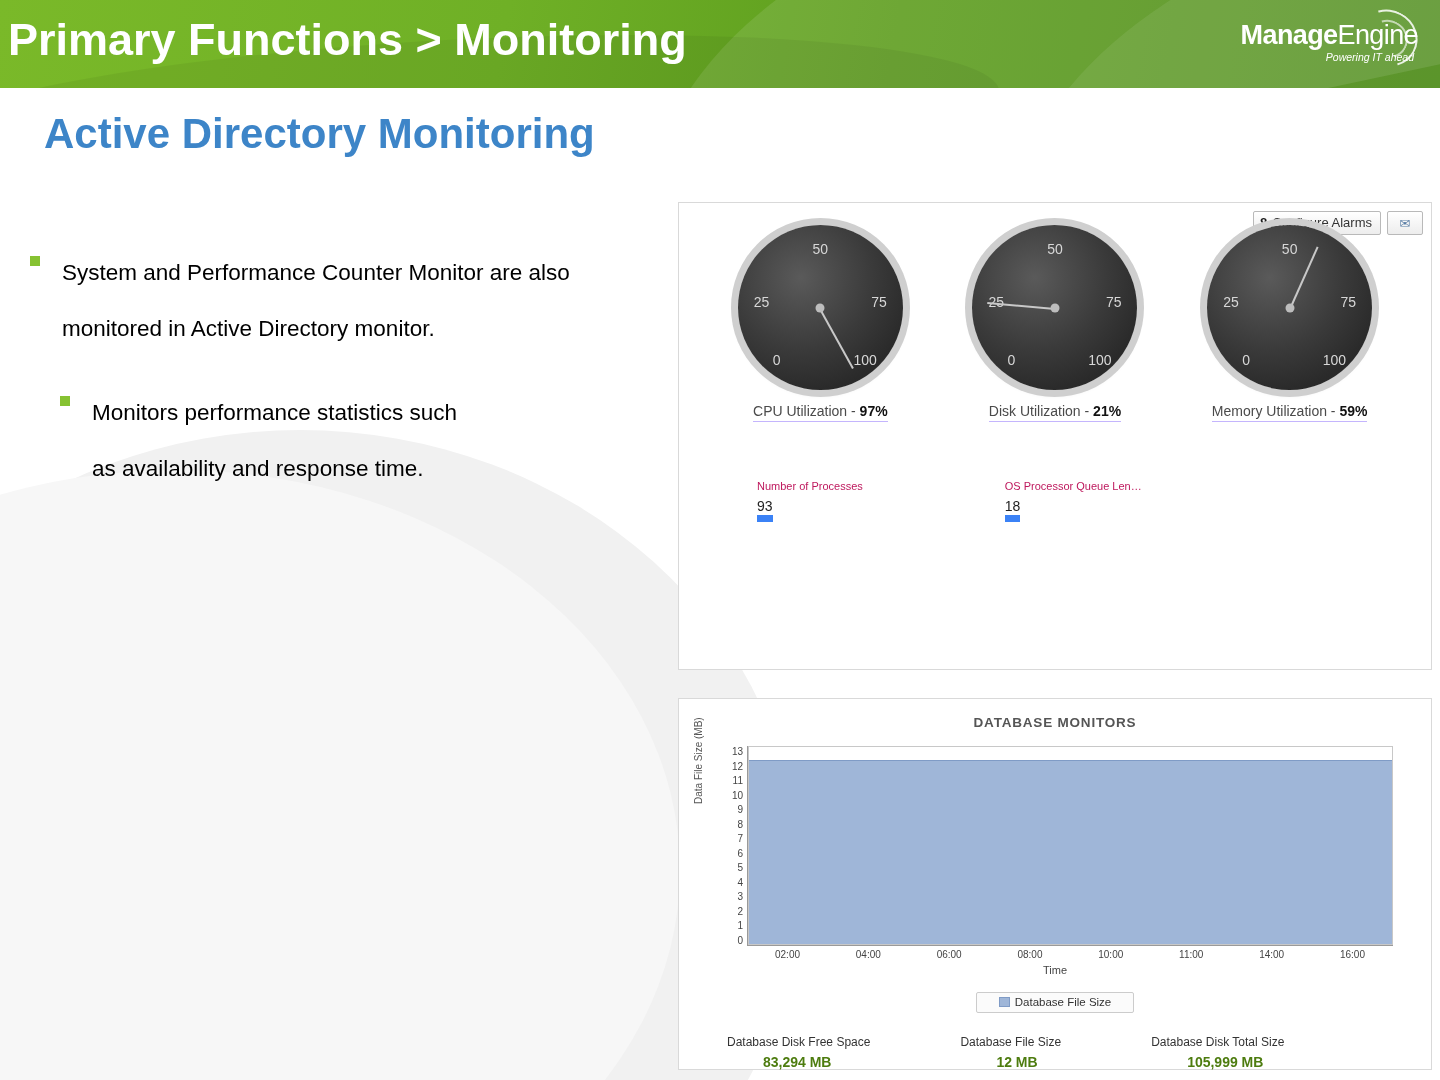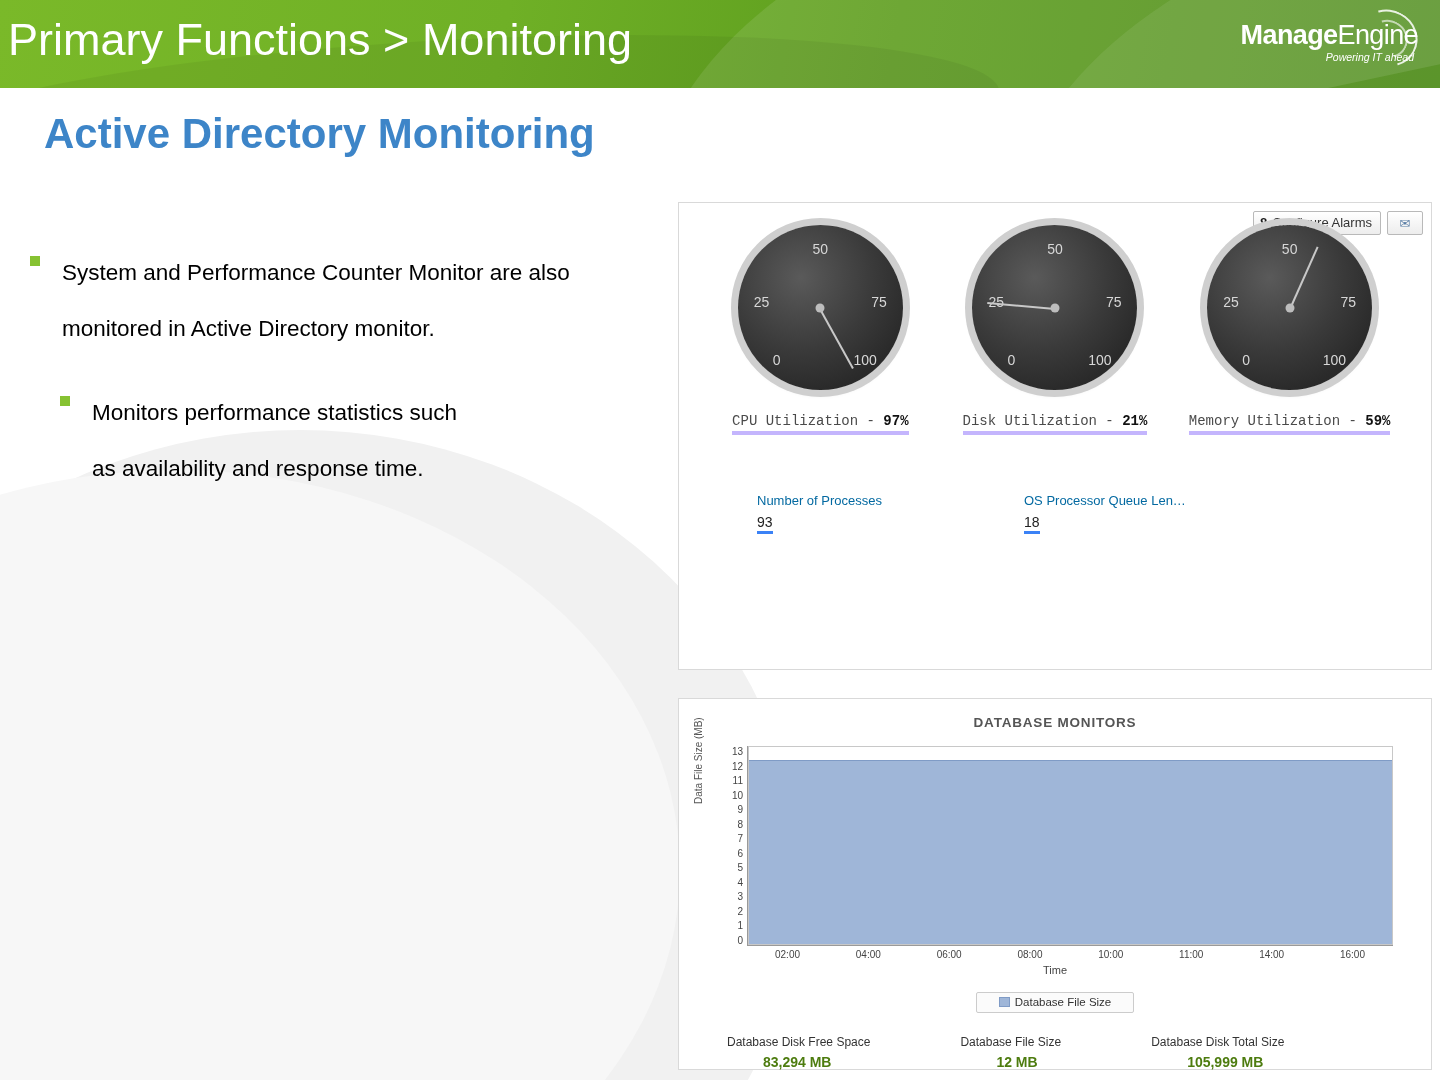--- a/index.html
+++ b/index.html
@@ -46,21 +46,21 @@
     width: 1100px; height: 160px;
     background: rgba(0,0,0,0.05);
     transform: rotate(-3deg);
     border-radius: 50%;
   }
   .header-title {
     position: absolute;
     left: 8px; top: 14px;
     font-size: 45px;
     color: #ffffff;
-    font-weight: normal;
+    font-weight: bold;
     letter-spacing: 0px;
     white-space: nowrap;
   }
 
   
   .logo {
     position: absolute;
     right: 22px;
     top: 8px;
     width: 230px;
@@ -291,46 +291,45 @@
   .gauge .needle {
     position: absolute;
     left: 50%;
     top: 50%;
     width: 68px;
     height: 2px;
     background: #c8c8c8;
     transform-origin: 0% 50%;
   }
   .gauge-label {
-    margin-top: 23px;
+    margin-top: 13px;
     font-size: 14px;
     color: #4a4a4a;
-    border-bottom: 4px solid #c4b5fd;
+    border-bottom: 1px solid #c4b5fd;
     display: inline-block;
     padding-bottom: 2px;
-    font-family: Liberation Mono, monospace;
   }
   .gauge-label b { color: #111; }
 
   .counters {
     display: flex;
     margin-top: 58px;
     padding-left: 78px;
     gap: 142px;
   }
   .counter-name {
-    font-size: 13px;
-    color: #0369a1;
+    font-size: 11px;
+    color: #be185d;
     white-space: nowrap;
   }
   .counter-val {
     font-size: 14px;
     color: #222;
     margin-top: 6px;
-    border-bottom: 3px solid #3b82f6;
+    border-bottom: 7px solid #3b82f6;
     display: inline-block;
     padding-bottom: 1px;
   }
 
   
   .chart-area {
     position: relative;
     margin: 16px 12px 0 12px;
     height: 222px;
   }

